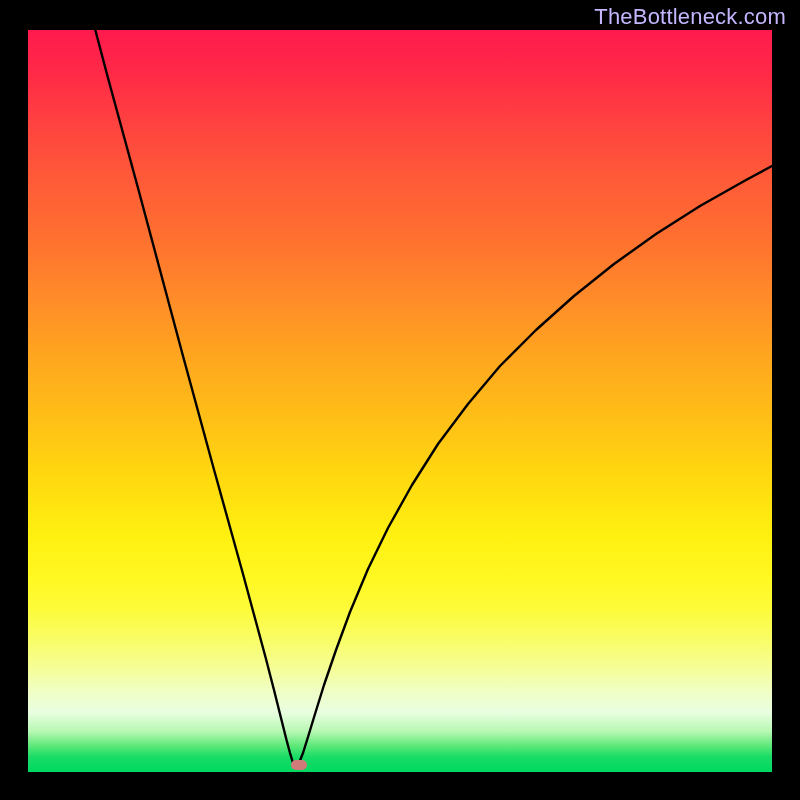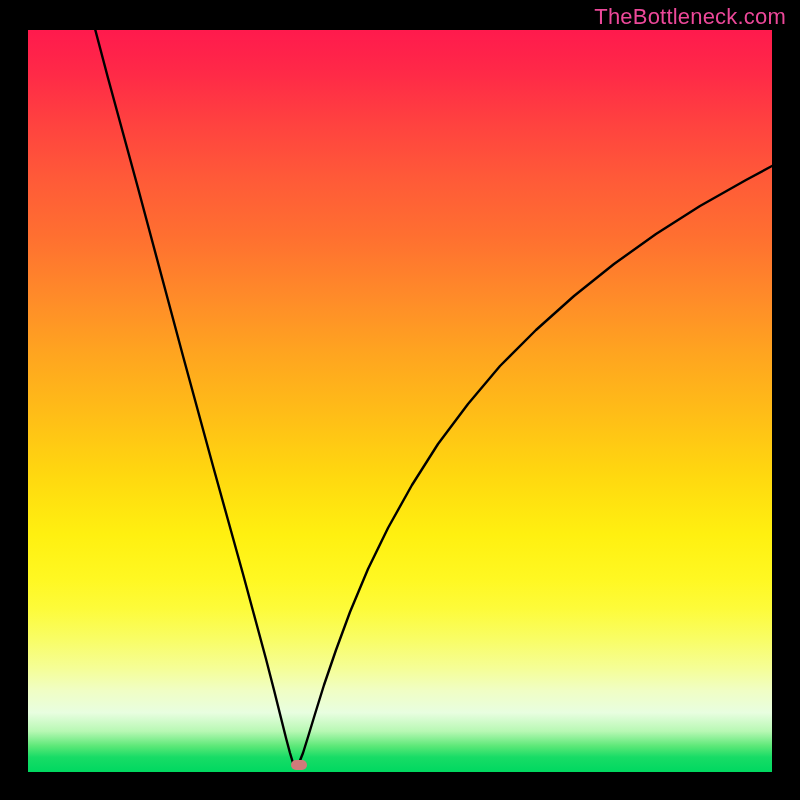--- a/index.html
+++ b/index.html
@@ -70,21 +70,21 @@
     border-radius: 5px;
     background: #d17a7a;
     transform: translate(-50%, -50%);
   }
   .watermark {
     position: absolute;
     top: 4px;
     right: 14px;
     font-family: Arial, Helvetica, sans-serif;
     font-size: 22px;
-    color: #ec4899;
+    color: #c4b5fd;
     letter-spacing: 0.2px;
   }
 </style>
 </head>
 <body>
 
 <div class="frame">
 
   <div class="watermark">TheBottleneck.com</div>
 

